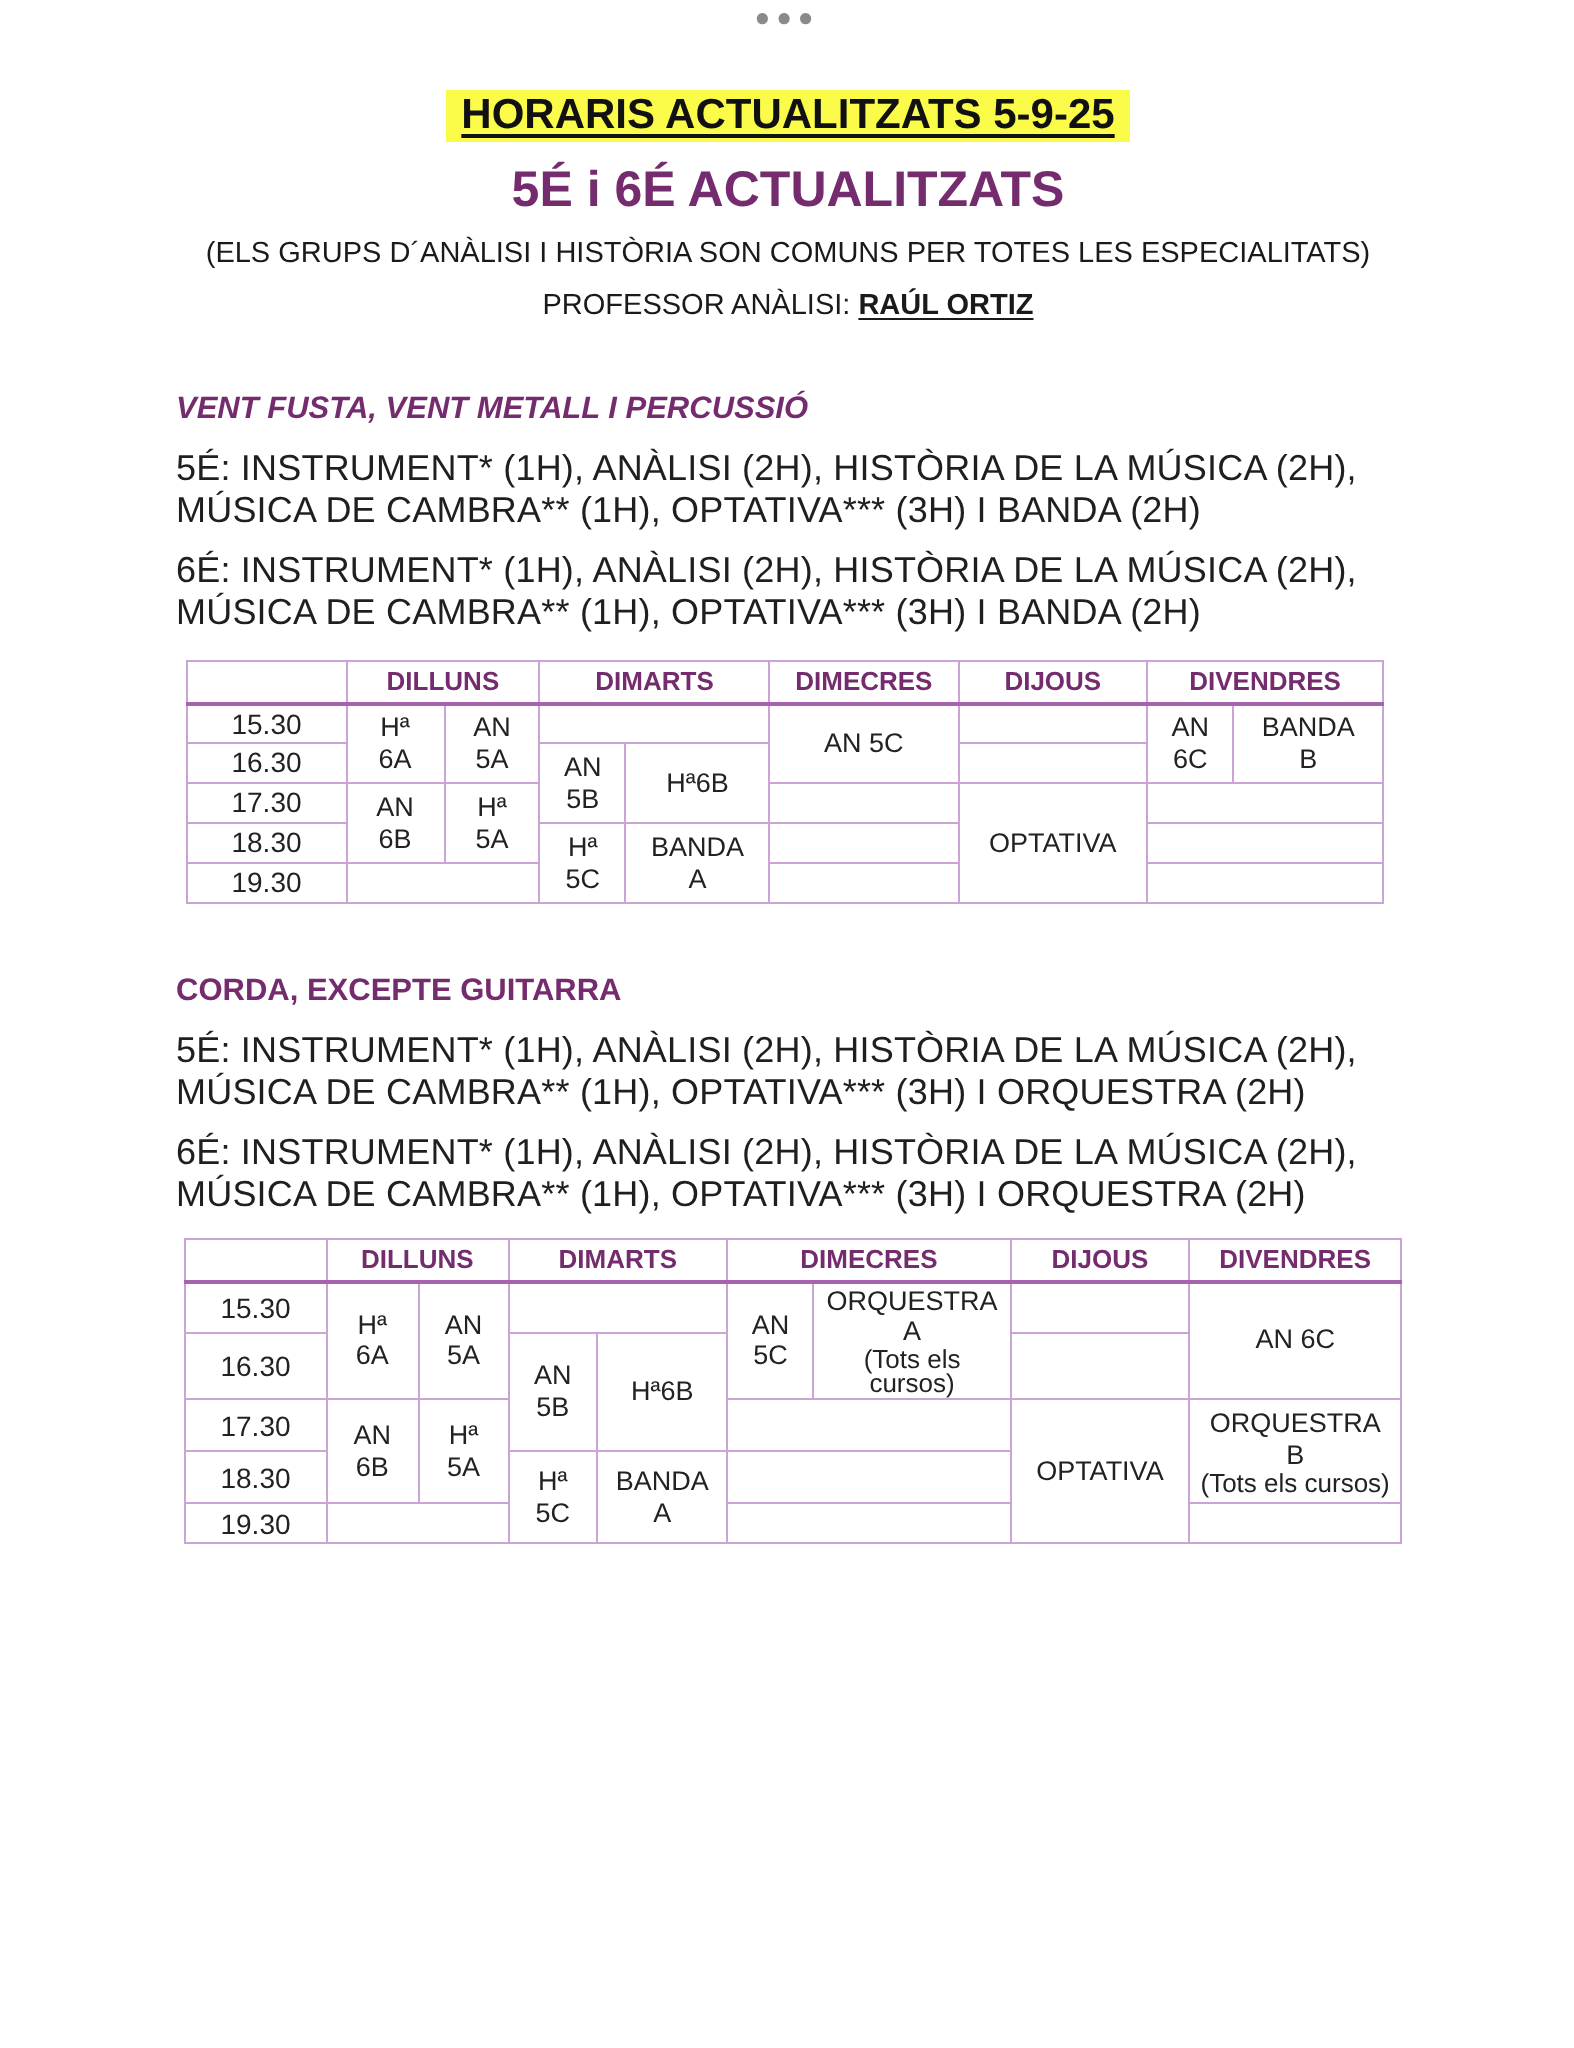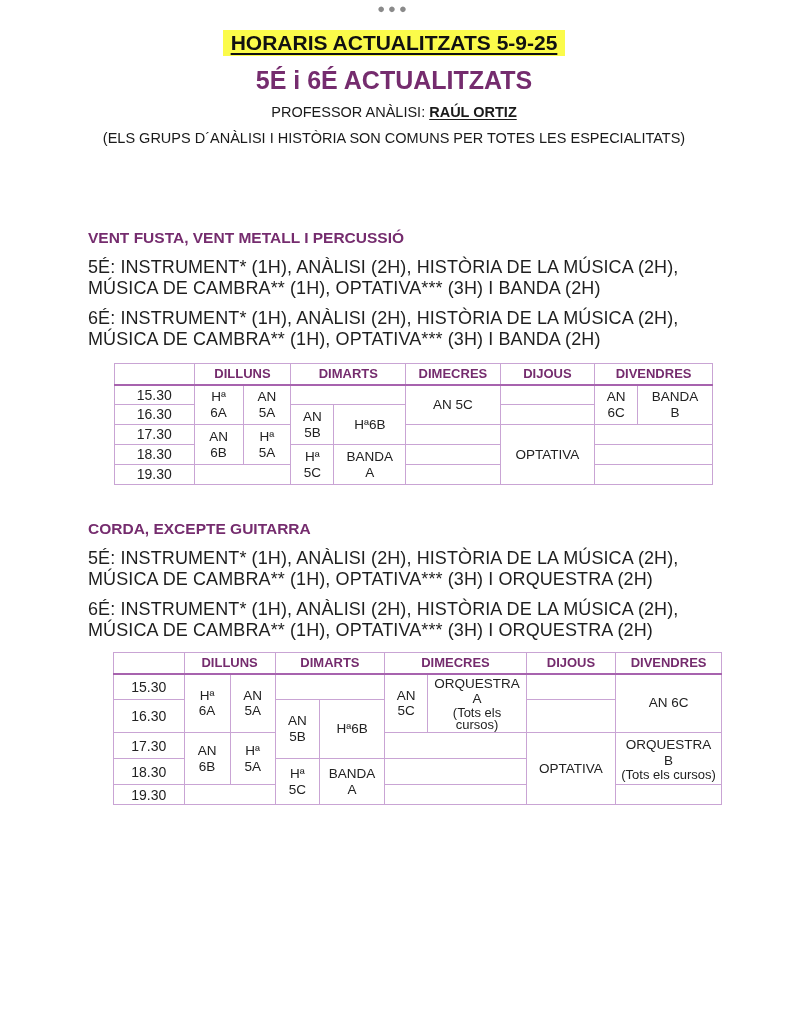--- a/index.html
+++ b/index.html
@@ -13,48 +13,48 @@
   html,body{background:#fff;}
   body{
     width:787px;height:1024px;position:relative;overflow:hidden;
     font-family:"Liberation Sans",sans-serif;color:var(--ink);
   }
   .dots{
     position:absolute;top:2px;left:50%;transform:translateX(-50%);
     color:#8a8a8a;font-size:13px;letter-spacing:3px;line-height:14px;
     cursor:pointer;user-select:none;
   }
-  .doc{padding:29px 87px 0 88px;}
+  .doc{padding:44px 87px 0 88px;}
   .center{text-align:center;}
   h1.hl{
     text-align:center;font-size:21px;font-weight:bold;line-height:28px;color:#111;
   }
   h1.hl .hl-inner{
     background:var(--highlight);
     text-decoration:underline;
     text-decoration-thickness:1.5px;
     text-underline-offset:3px;
     padding:1px 8px 2px 8px;
   }
   h2.purple-title{
     text-align:center;font-size:25px;font-weight:bold;line-height:32px;
     color:var(--purple);margin-top:7px;
   }
   p.note{font-size:14.5px;line-height:19px;margin-top:7px;color:#1a1a1a;}
   .prof-name{font-weight:bold;text-decoration:underline;text-underline-offset:2px;}
   h3.section-h{
     color:var(--purple);font-size:15.5px;font-weight:bold;line-height:21px;
   }
-  .sec-vent h3.section-h{margin-top:79px;}
+  .sec-vent h3.section-h{margin-top:31px;font-style:italic;}
   .sec-corda h3.section-h{margin-top:33px;}
   p.body-p{font-size:18px;line-height:21px;margin-top:9px;letter-spacing:.1px;}
   .tablewrap{margin-top:13px;}
   .sec-vent .tablewrap{width:599px;margin-left:5px;}
   .sec-corda .tablewrap{width:609px;margin-left:4px;margin-top:11px;}
-  table.schedule{border-collapse:collapse;table-layout:fixed;width:100%;margin-left:21px;}
+  table.schedule{border-collapse:collapse;table-layout:fixed;width:100%;}
   table.schedule th,table.schedule td{
     border:1px solid var(--border-light);
     text-align:center;vertical-align:middle;
     padding:1px 2px;overflow:hidden;
   }
   table.schedule thead th{
     color:var(--purple);font-weight:bold;font-size:13px;
     border-bottom:2.5px solid var(--rule);
   }
   table.schedule thead tr{height:21px;}
@@ -69,23 +69,23 @@
 <body>
 
 <div class="dots">●●●</div>
 
 <div class="doc">
 
   <h1 class="hl"><span class="hl-inner">HORARIS ACTUALITZATS 5-9-25</span></h1>
 
   <h2 class="purple-title">5É i 6É ACTUALITZATS</h2>
 
+  <p class="note center">(ELS GRUPS D´ANÀLISI I HISTÒRIA SON COMUNS PER TOTES LES ESPECIALITATS)</p>
+
   <p class="note center"><span>PROFESSOR ANÀLISI: </span><span class="prof-name">RAÚL ORTIZ</span></p>
-
-  <p class="note center">(ELS GRUPS D´ANÀLISI I HISTÒRIA SON COMUNS PER TOTES LES ESPECIALITATS)</p>
 
   <section class="sec-vent">
     <h3 class="section-h">VENT FUSTA, VENT METALL I PERCUSSIÓ</h3>
     <p class="body-p">5É: INSTRUMENT* (1H), ANÀLISI (2H), HISTÒRIA DE LA MÚSICA (2H), MÚSICA DE CAMBRA** (1H), OPTATIVA*** (3H) I BANDA (2H)</p>
     <p class="body-p">6É: INSTRUMENT* (1H), ANÀLISI (2H), HISTÒRIA DE LA MÚSICA (2H), MÚSICA DE CAMBRA** (1H), OPTATIVA*** (3H) I BANDA (2H)</p>
     <div class="tablewrap">
         <table class="schedule t-vent">
           <colgroup>
             <col style="width: 13.3%;">
             <col style="width: 8.2%;">

